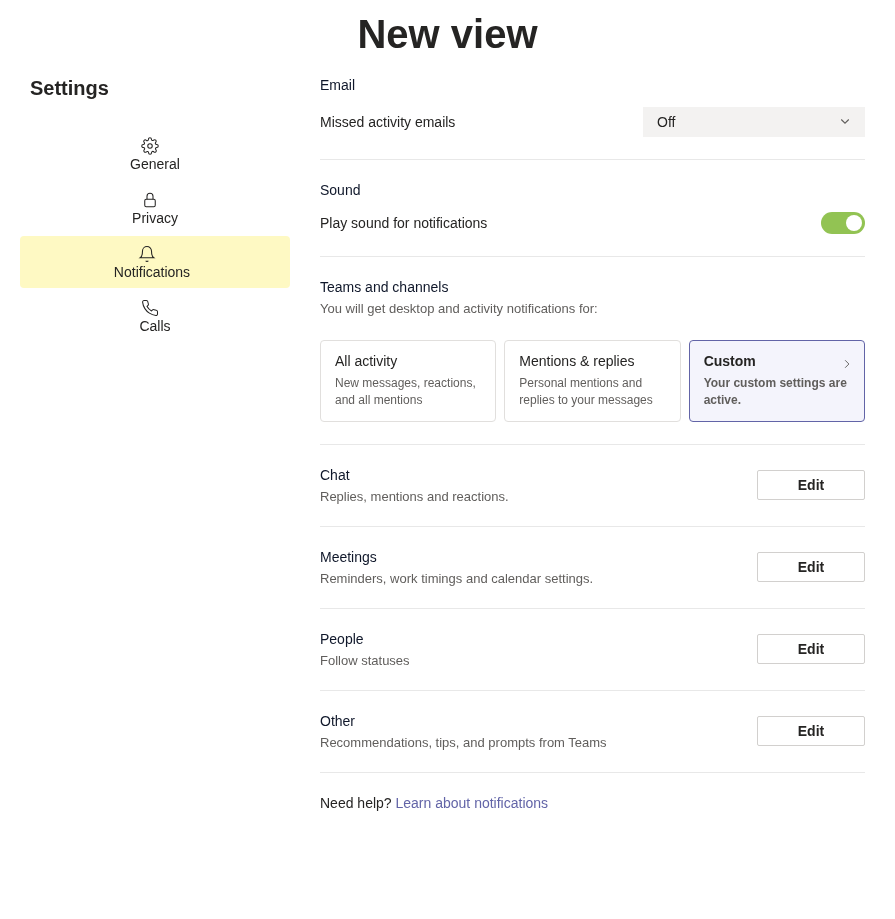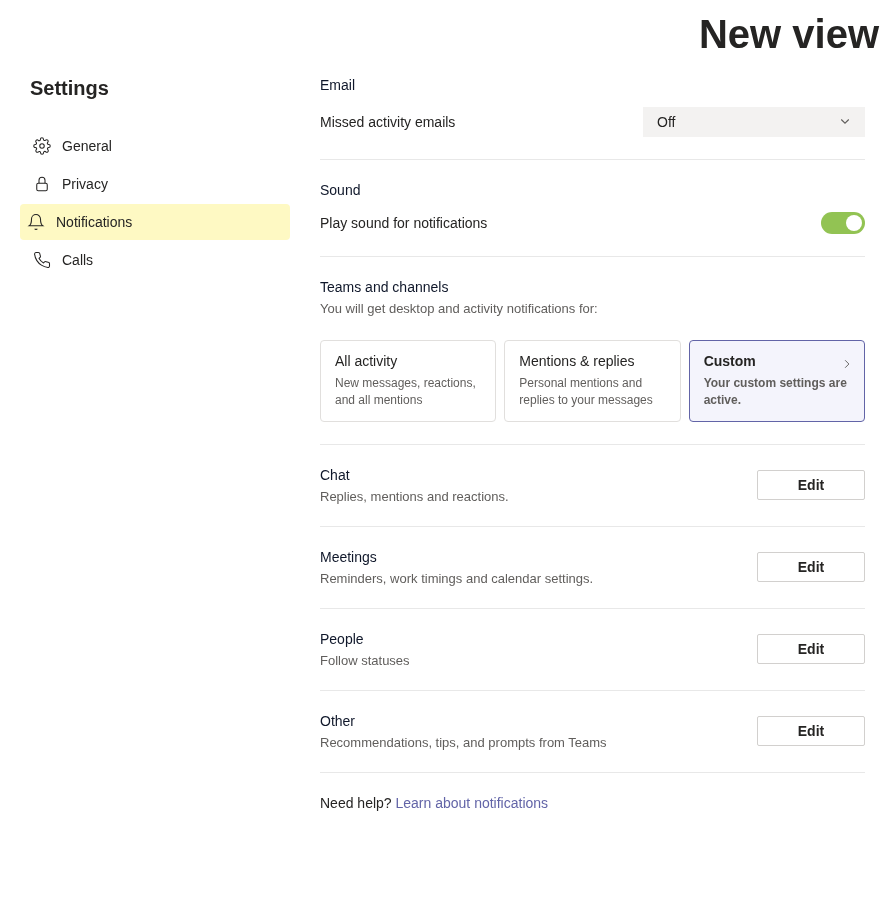--- a/index.html
+++ b/index.html
@@ -9,22 +9,22 @@
     }
     body {
       font-family: 'Segoe UI', -apple-system, BlinkMacSystemFont, sans-serif;
       background: #fff;
       color: #252423;
       width: 895px;
     }
     .page-title {
       font-size: 40px;
       font-weight: 600;
-      text-align: right;
-      padding: 12px 16px 20px 0;
+      text-align: center;
+      padding: 12px 0 20px 0;
       color: #252423;
     }
     .settings-container {
       display: flex;
       padding: 0 30px;
       position: relative;
     }
     .settings-header {
       font-size: 20px;
       font-weight: 700;
@@ -54,20 +54,21 @@
       margin-top: 0;
     }
     .sidebar-item {
       display: flex;
       align-items: center;
       padding: 8px 12px;
       border-radius: 4px;
       cursor: pointer;
       margin: 0 -10px 2px -10px;
       color: #252423;
+      flex-direction: column;
     }
     .sidebar-item.active {
       background: #fef9c3;
       padding-left: 6px;
     }
     .sidebar-item-icon {
       width: 20px;
       height: 20px;
       margin-right: 10px;
       display: flex;

